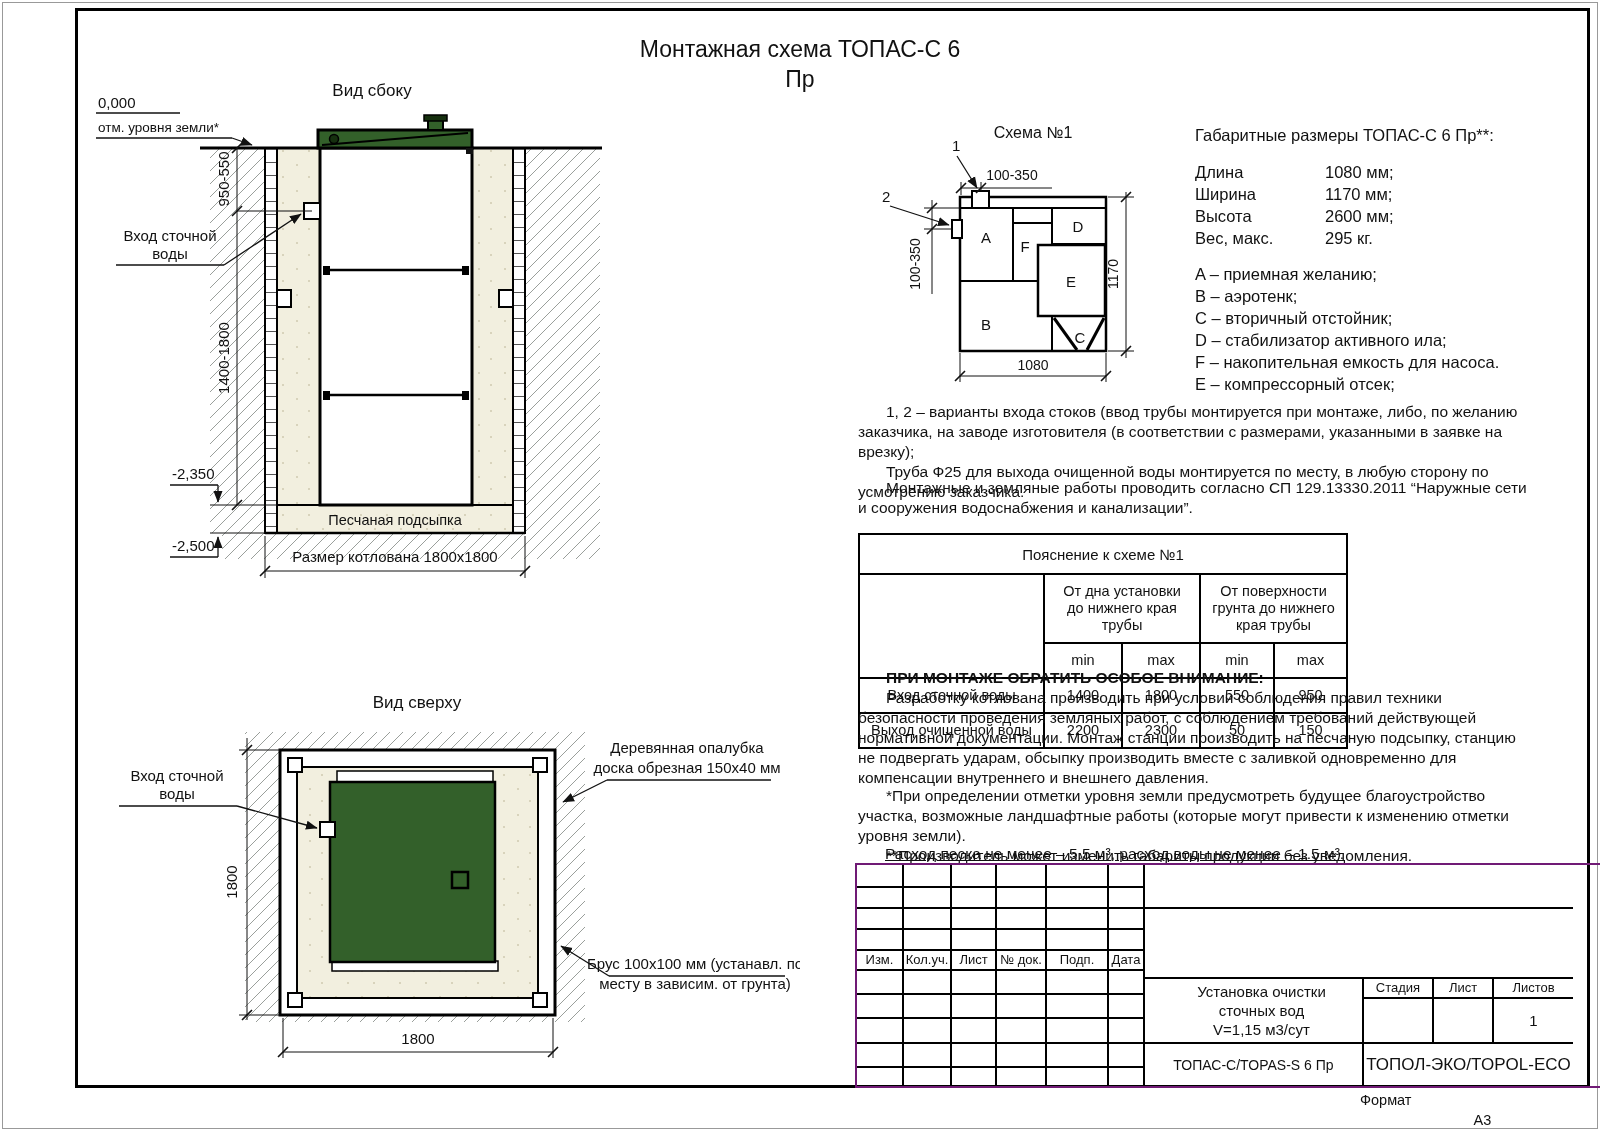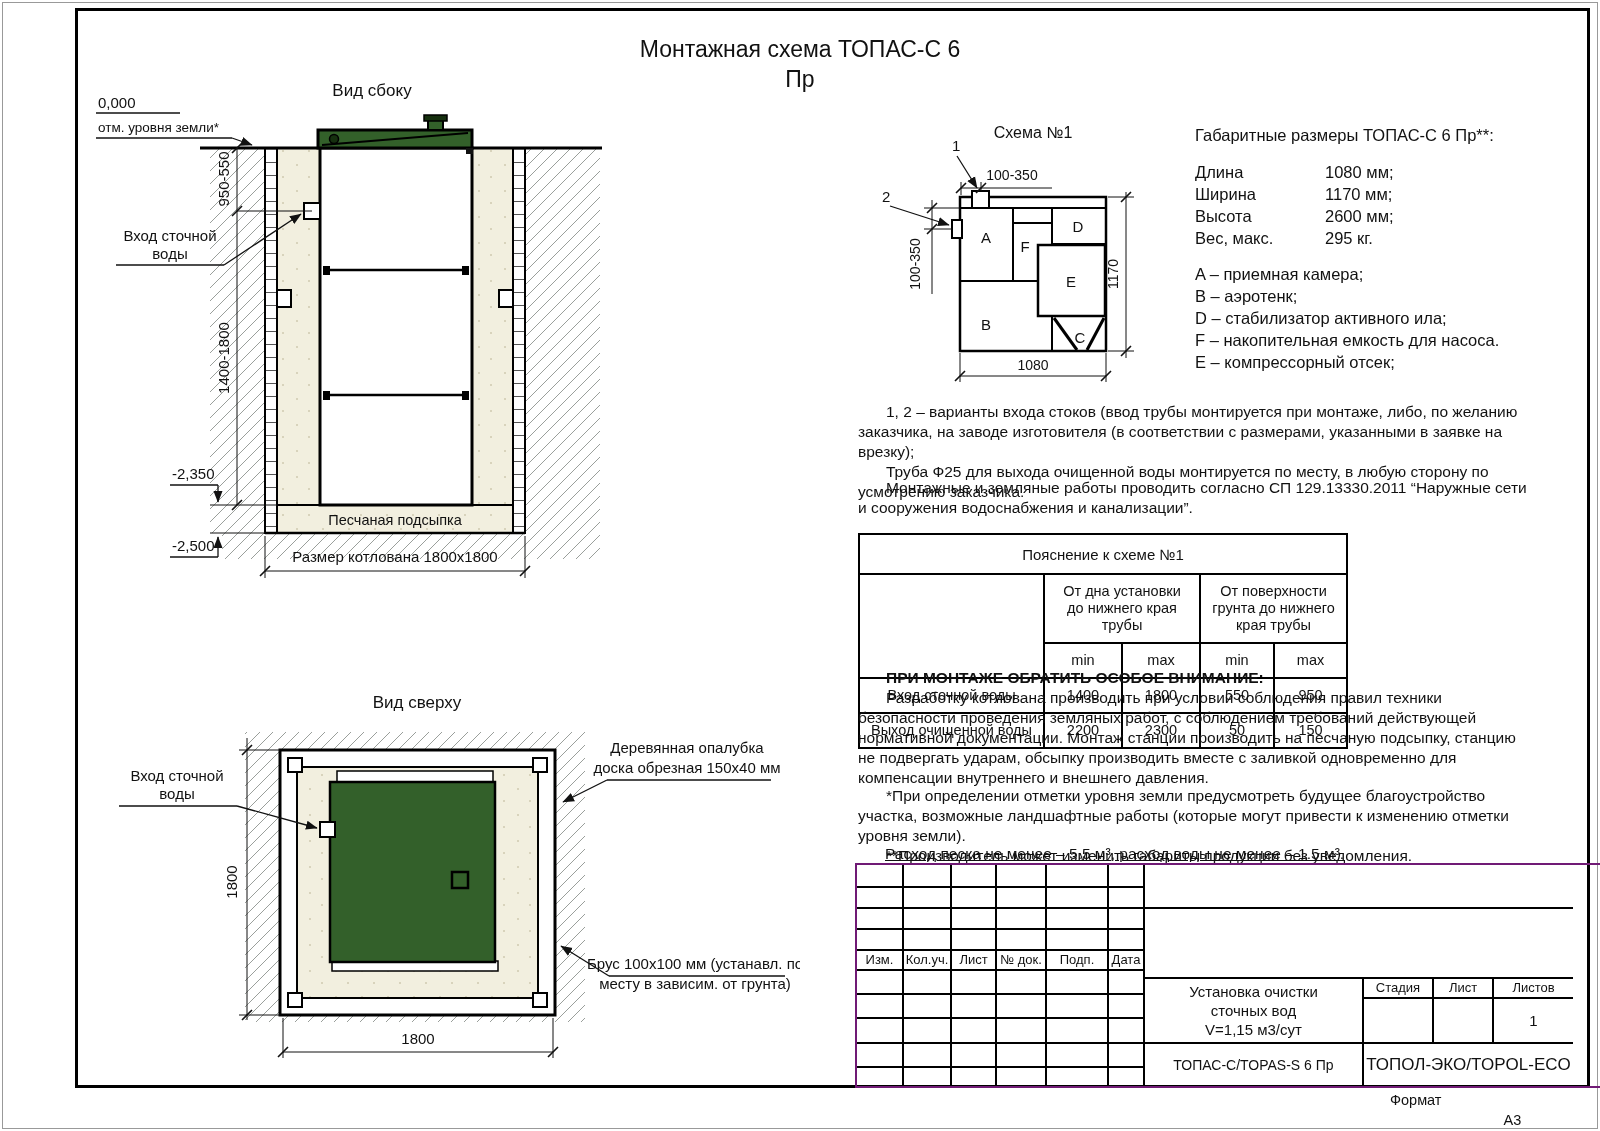--- a/index.html
+++ b/index.html
@@ -24,21 +24,21 @@
   table.exp .tt{height:22px;font-size:15px;}
   table.exp .mm{height:20px;}
   table.exp .dr{height:21px;font-size:15px;}
   .attn-title{font-weight:bold;text-indent:28px;}
   .consume{text-decoration:underline;font-size:15.5px;}
   
   #tblock{left:855px;top:863px;width:848px;height:225px;border:2px solid #701a75;box-sizing:border-box;font-size:13px;}
   .ln{position:absolute;background:#000;}
   .tb-cell{position:absolute;display:flex;align-items:center;justify-content:center;text-align:center;}
   #format-row{left:1360px;top:1092px;width:200px;display:flex;font-size:14.5px;}
-  #format-row span:first-child{margin-left:30px;}
+  #format-row span:first-child{}
   #format-row span:last-child{margin-left:62px;margin-top:20px;}
 </style>
 </head>
 <body>
 
 <div id="sheet">
   <div id="page-border"></div>
   <div id="frame"></div>
 
   <div id="main-title" class="abs">
@@ -300,22 +300,23 @@
     </div>
     <div class="spec-row">
       <span class="l">Высота</span>
       <span>2600 мм;</span>
     </div>
     <div class="spec-row">
       <span class="l">Вес, макс.</span>
       <span>295 кг.</span>
     </div>
     <div class="legend">
-      <div>A – приемная камера;</div>
+      <div>A – приемная желанию;</div>
       <div>B – аэротенк;</div>
+      <div>C – вторичный отстойник;</div>
       <div>D – стабилизатор активного ила;</div>
       <div>F – накопительная емкость для насоса.</div>
       <div>E – компрессорный отсек;</div>
     </div>
   </div>
 
   <div class="abs par" style="top:402px">
     <p>1, 2 – варианты входа  стоков (ввод трубы монтируется при монтаже, либо, по желанию заказчика, на заводе изготовителя (в соответствии с размерами, указанными в заявке на врезку);</p>
     <p>Труба Ф25 для выхода очищенной воды монтируется по месту, в любую сторону по усмотрению заказчика.</p>
   </div>
@@ -399,21 +400,21 @@
     <div class="tb-cell" style="left:252px;top:84px;width:34px;height:20px">Дата</div>
 
     <div class="ln" style="left:288px;top:42px;width:428px;height:2px"></div>
     <div class="ln" style="left:288px;top:112px;width:428px;height:2px"></div>
     <div class="ln" style="left:288px;top:177px;width:428px;height:2px"></div>
     <div class="ln" style="left:505px;top:112px;width:2px;height:109px"></div>
     <div class="ln" style="left:505px;top:132px;width:211px;height:2px"></div>
     <div class="ln" style="left:575px;top:112px;width:2px;height:65px"></div>
     <div class="ln" style="left:635px;top:112px;width:2px;height:65px"></div>
 
-    <div class="tb-cell" style="left:288px;top:114px;width:217px;height:63px;font-size:15px;line-height:19px;flex-direction:column">
+    <div class="tb-cell" style="left:296px;top:114px;width:217px;height:63px;font-size:15px;line-height:19px;flex-direction:column">
       <div>Установка очистки</div>
       <div>сточных вод</div>
       <div>V=1,15 м3/сут</div>
     </div>
     <div class="tb-cell" style="left:507px;top:112px;width:68px;height:20px">Стадия</div>
     <div class="tb-cell" style="left:577px;top:112px;width:58px;height:20px">Лист</div>
     <div class="tb-cell" style="left:637px;top:112px;width:79px;height:20px">Листов</div>
     <div class="tb-cell" style="left:637px;top:134px;width:79px;height:43px;font-size:15px">1</div>
     <div class="tb-cell" style="left:288px;top:179px;width:217px;height:42px;font-size:14px">ТОПАС-С/TOPAS-S 6 Пр</div>
     <div class="tb-cell" style="left:507px;top:179px;width:209px;height:42px;font-size:17px">ТОПОЛ-ЭКО/TOPOL-ECO</div>

